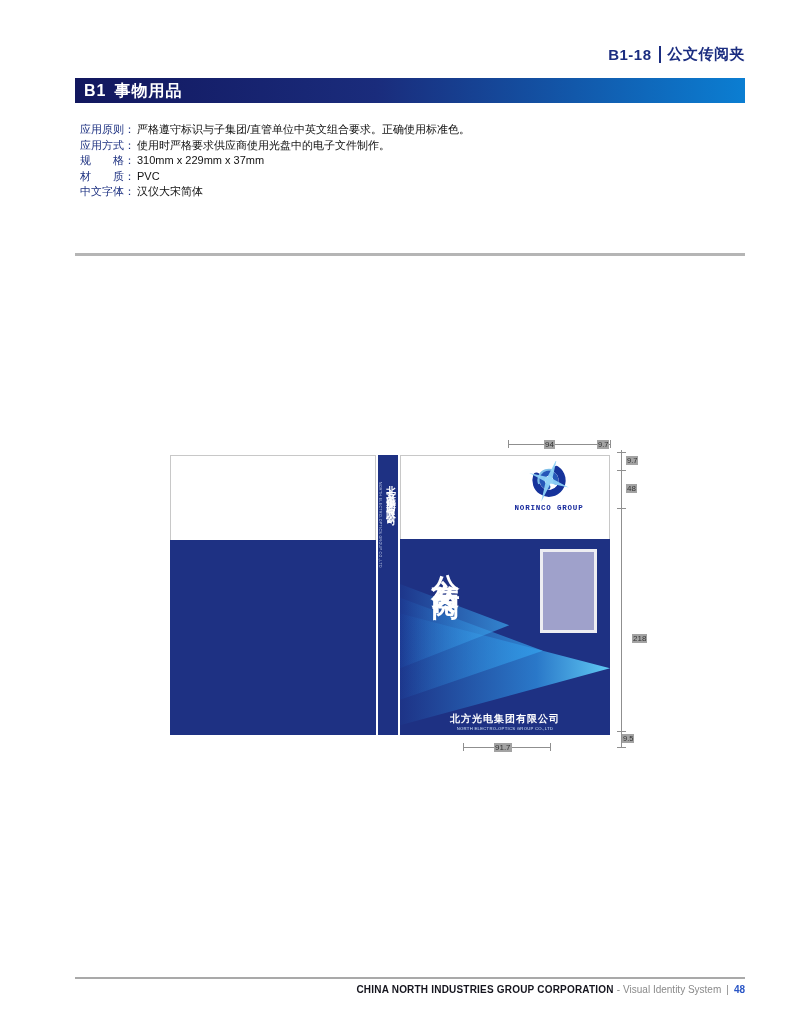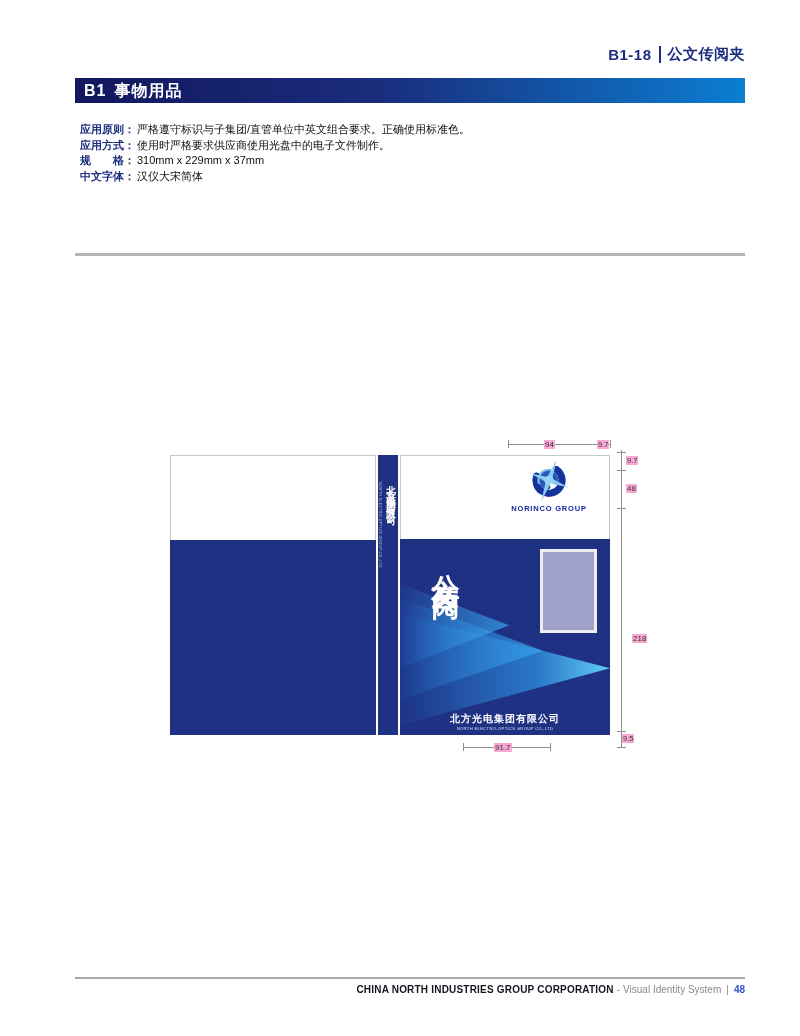--- a/index.html
+++ b/index.html
@@ -15,41 +15,41 @@
   
   .section-bar { position:absolute; left:75px; top:78px; width:670px; height:25px;
                  background:linear-gradient(90deg,#12175e 0%,#1a2c7c 45%,#0b7ed2 100%);
                  color:#fff; font-weight:bold; font-size:16px; line-height:25px;
                  padding-left:9px; letter-spacing:1px; }
   .section-bar .sec-code { margin-right:8px; }
 
   
   .specs { position:absolute; left:80px; top:122px; width:620px; font-size:11px; }
   .spec-row { line-height:15.5px; white-space:nowrap; }
-  .spec-label { color:#1c3080; font-weight:bold; margin-right:2px; }
+  .spec-label { color:#1c3080; font-weight:normal; margin-right:2px; }
   .spec-value { color:#111; }
 
   .divider { position:absolute; left:75px; top:253px; width:670px; height:3px; background:#b5b5b5; }
 
   
   .mock { position:absolute; left:170px; top:455px; width:440px; height:280px; }
   .panel { position:absolute; top:0; height:280px; background:#fff; border:1px solid #c8c8c8; }
   .back-panel  { left:0;   width:206px; }
   .front-panel { left:230px; width:210px; }
   .panel-blue { position:absolute; left:-1px; right:-1px; bottom:-1px; top:84px; background:#1e3183; }
   .front-blue { top:83px; overflow:hidden; }
 
   .spine { position:absolute; left:208px; top:0; width:20px; height:280px; background:#1e3183; }
   .spine-en { position:absolute; left:0; top:27px; writing-mode:vertical-rl;
               font-size:3.5px; letter-spacing:.4px; color:#c8d2ec; white-space:nowrap; }
   .spine-cn { position:absolute; right:1px; top:22px; writing-mode:vertical-rl;
               font-size:9.5px; font-weight:bold; letter-spacing:3.5px; color:#fff; white-space:nowrap; }
 
   
-  .logo-block { position:absolute; right:12px; top:5px; width:96px; text-align:center; }
+  .logo-block { position:absolute; right:12px; top:5px; width:96px; text-align:center;font-family:Liberation Mono, monospace; }
   .logo-block svg { display:block; margin:0 auto; }
   .logo-text { font-size:7.5px; font-weight:bold; color:#14279b; letter-spacing:.8px; margin-top:1px; }
 
   
   .tri { position:absolute; inset:0; }
   .t3 { clip-path:polygon(0 38%, 100% 66%, 0 95%);
         background:linear-gradient(to right, rgba(23,80,180,.08), rgba(47,150,230,.7) 65%, rgba(100,210,250,.95)); }
   .t2 { clip-path:polygon(0 30%, 68% 57%, 0 82%);
         background:linear-gradient(to right, rgba(23,85,190,.1), rgba(52,160,235,.75) 65%, rgba(105,215,252,.95)); }
   .t1 { clip-path:polygon(0 23%, 52% 44%, 0 66%);
@@ -60,21 +60,21 @@
 
   .label-window { position:absolute; left:140px; top:10px; width:57px; height:84px;
                   background:#9fa1cb; border:3px solid #ededf2; }
 
   .company { position:absolute; left:0; right:0; bottom:3px; text-align:center; color:#fff; }
   .company-cn { font-size:10px; font-weight:bold; letter-spacing:1px; }
   .company-en { font-size:5px; letter-spacing:.3px; color:#cfe0f5; transform:scale(.85); transform-origin:center top; }
 
   
   .dline { position:absolute; background:#8f8f8f; }
-  .dlabel { position:absolute; font-size:8px; line-height:9px; color:#333; background:#f9a8d4; padding:0 1px; }
+  .dlabel { position:absolute; font-size:8px; line-height:9px; color:#333; background:#a3a3a3; padding:0 1px; }
 
   
   .footer-line { position:absolute; left:75px; top:977px; width:670px; height:2px; background:#a9a9a9; }
   .footer { position:absolute; top:984px; right:55px; font-size:10px; white-space:nowrap; }
   .f-co   { color:#15151e; font-weight:bold; letter-spacing:.2px;margin-top:28px; }
   .f-dash { color:#8a8a8a; margin:0 3px; }
   .f-sys  { color:#8a8a8a;text-align:center; }
   .f-bar  { color:#8a8a8a; margin:0 5px; }
   .f-page { color:#2a56c6; font-weight:bold; }
 </style>
@@ -95,20 +95,23 @@
 
   <div class="specs">
     <div class="spec-row">
       <span class="spec-label">应用原则：</span><span class="spec-value">严格遵守标识与子集团/直管单位中英文组合要求。正确使用标准色。</span>
     </div>
     <div class="spec-row">
       <span class="spec-label">应用方式：</span><span class="spec-value">使用时严格要求供应商使用光盘中的电子文件制作。</span>
     </div>
     <div class="spec-row">
       <span class="spec-label">规　　格：</span><span class="spec-value">310mm x 229mm x 37mm</span>
+    </div>
+    <div class="spec-row">
+      <span class="spec-label">材　　质：</span><span class="spec-value">PVC</span>
     </div>
     <div class="spec-row">
       <span class="spec-label">中文字体：</span><span class="spec-value">汉仪大宋简体</span>
     </div>
   </div>
 
   <div class="divider"></div>
 
   <div class="mock">
 

